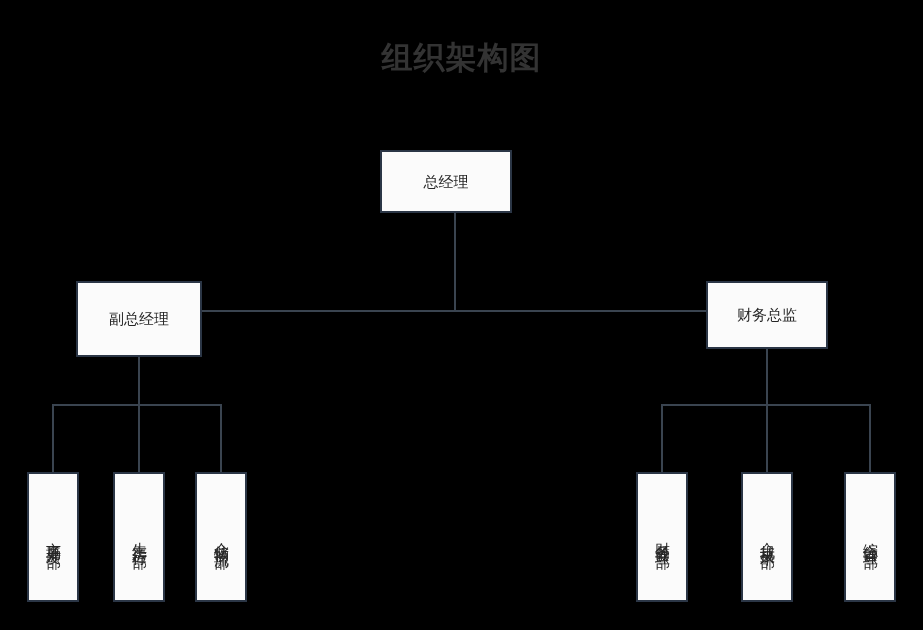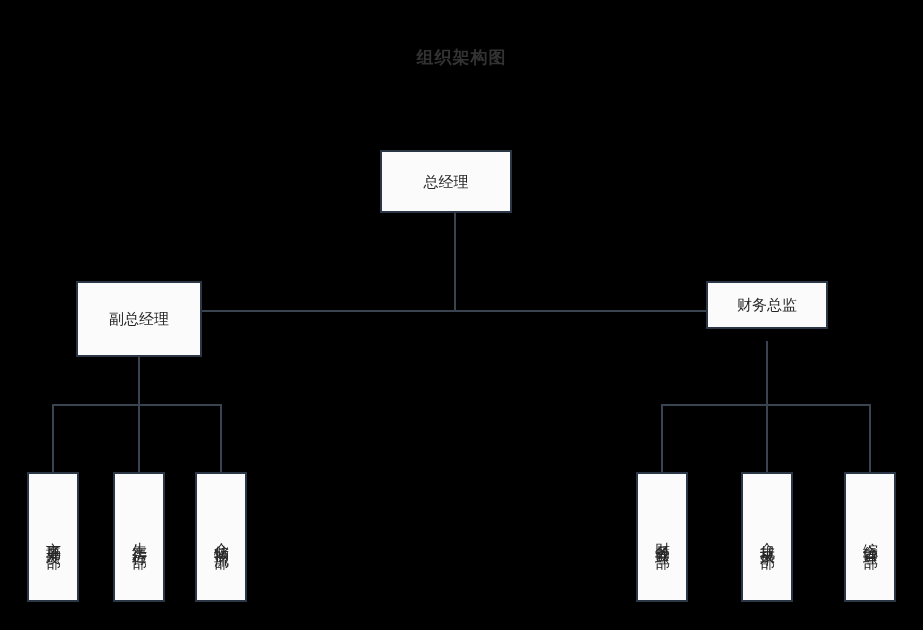--- a/index.html
+++ b/index.html
@@ -18,21 +18,21 @@
     width: 923px;
     height: 630px;
     background: #000000;
   }
   #chart-title {
     position: absolute;
     left: 0;
     top: 41px;
     width: 923px;
     text-align: center;
-    font-size: 17px;
+    font-size: 31px;
     font-weight: 700;
     color: #333333;
     letter-spacing: 1px;
     line-height: 32px;
     white-space: nowrap;
   }
   .node {
     position: absolute;
     box-sizing: border-box;
     background: #fbfbfb;
@@ -84,21 +84,21 @@
   <div class="conn conn-v" style="left:766px; top:404px; height:69px;"></div>
   <div class="conn conn-v" style="left:869px; top:404px; height:69px;"></div>
 
   <div class="node node-h" style="left:380px; top:150px; width:132px; height:63px;">
     <span>总经理</span>
   </div>
 
   <div class="node node-h" style="left:76px; top:281px; width:126px; height:76px;text-align:right;">
     <span>副总经理</span>
   </div>
-  <div class="node node-h" style="left:706px; top:281px; width:122px; height:48px;justify-content:center;">
+  <div class="node node-h" style="left:706px; top:281px; width:122px; height:68px;justify-content:center;">
     <span>财务总监</span>
   </div>
 
   <div class="node node-v" style="left:27px; top:472px; width:52px; height:130px;">
     <span>市场开发部</span>
   </div>
   <div class="node node-v" style="left:113px; top:472px; width:52px; height:130px;">
     <span>生产运行部</span>
   </div>
   <div class="node node-v" style="left:195px; top:472px; width:52px; height:130px;">

